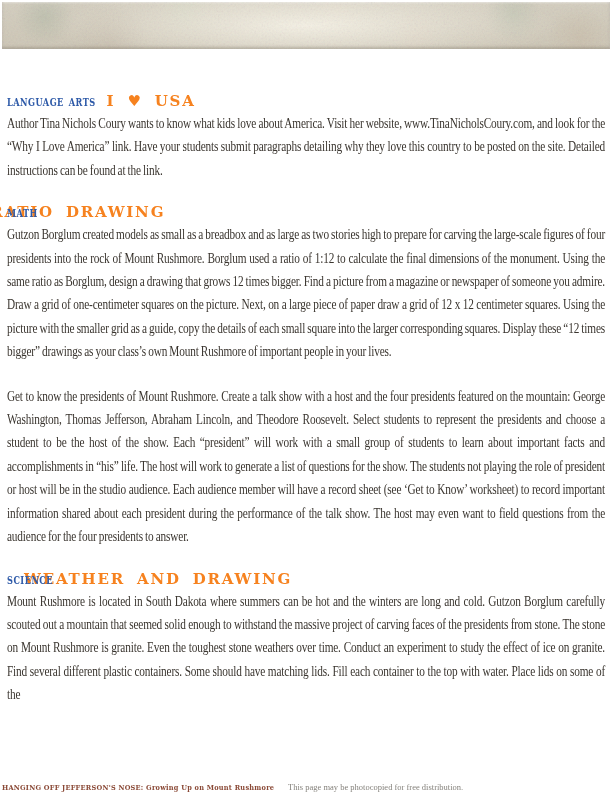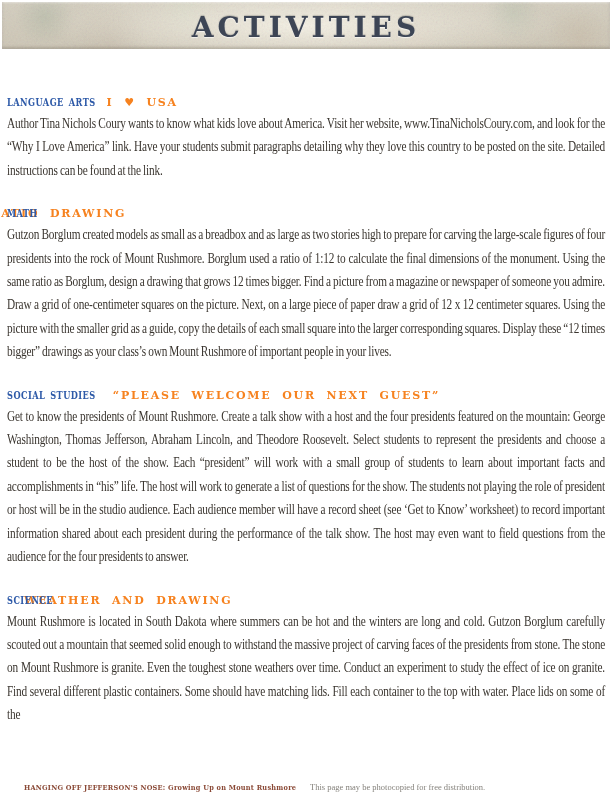--- a/index.html
+++ b/index.html
@@ -56,21 +56,21 @@
     font-size: 10.5px;
     letter-spacing: 0.6px;
     word-spacing: 2px;
     color: #2e5aa8;
     vertical-align: baseline;
   }
   .sec-title {
     display: inline-block;
     font-family: "DejaVu Serif", serif;
     font-weight: bold;
-    font-size: 11px;
+    font-size: 15px;
     letter-spacing: 1.8px;
     word-spacing: 5px;
     color: #f6821f;
     vertical-align: baseline;
   }
   .la-gap     { margin-left: -14px; }
   .math-gap   { margin-left: -56px; }
   .ss-gap     { margin-left: -8px;  }
   .sci-gap    { margin-left: -42px; }
 
@@ -85,21 +85,21 @@
     letter-spacing: -0.2px;
     word-spacing: -0.6px;
     text-align: justify;
     color: #3a352f;
   }
   .cutoff { text-align-last: justify; }
 
   
   .footer {
     position: absolute;
-    left: 24px; bottom: 4px;
+    left: 2px; bottom: 4px;
     white-space: nowrap;
     height: 12px;
     margin-top: 32px;
   }
   .footer-book {
     display: inline-block;
     transform: scaleX(0.82);
     transform-origin: left bottom;
     font-family: "DejaVu Serif", serif;
     font-weight: bold;
@@ -123,43 +123,39 @@
 <div class="page">
 
   <div class="banner">
     <svg class="grain" xmlns="http://www.w3.org/2000/svg">
       <filter id="grainf">
         <feTurbulence type="fractalNoise" baseFrequency="0.55" numOctaves="3" stitchTiles="stitch"></feTurbulence>
         <feColorMatrix type="saturate" values="0.4"></feColorMatrix>
       </filter>
       <rect width="100%" height="100%" filter="url(#grainf)"></rect>
     </svg>
-    <div class="banner-title">ACTIVITIES</div>
   </div>
 
   <div class="content">
 
     <div class="section first">
       <div class="sec-head">
         <span class="sec-label">LANGUAGE ARTS</span><span class="sec-title la-gap">I ♥ USA</span>
       </div>
       <p class="body-text">Author Tina Nichols Coury wants to know what kids love about America. Visit her website, www.TinaNicholsCoury.com, and look for the “Why I Love America” link. Have your students submit paragraphs detailing why they love this country to be posted on the site. Detailed instructions can be found at the link.</p>
     </div>
 
     <div class="section">
       <div class="sec-head">
         <span class="sec-label">MATH</span><span class="sec-title math-gap">RATIO DRAWING</span>
       </div>
       <p class="body-text">Gutzon Borglum created models as small as a breadbox and as large as two stories high to prepare for carving the large-scale figures of four presidents into the rock of Mount Rushmore. Borglum used a ratio of 1:12 to calculate the final dimensions of the monument. Using the same ratio as Borglum, design a drawing that grows 12 times bigger. Find a picture from a magazine or newspaper of someone you admire. Draw a grid of one-centimeter squares on the picture. Next, on a large piece of paper draw a grid of 12 x 12 centimeter squares. Using the picture with the smaller grid as a guide, copy the details of each small square into the larger corresponding squares. Display these “12 times bigger” drawings as your class’s own Mount Rushmore of important people in your lives.</p>
     </div>
 
     <div class="section">
-      <div class="sec-head">
-        <span class="sec-label">SOCIAL STUDIES</span><span class="sec-title ss-gap">“PLEASE WELCOME OUR NEXT GUEST”</span>
-      </div>
       <p class="body-text">Get to know the presidents of Mount Rushmore. Create a talk show with a host and the four presidents featured on the mountain: George Washington, Thomas Jefferson, Abraham Lincoln, and Theodore Roosevelt. Select students to represent the presidents and choose a student to be the host of the show. Each “president” will work with a small group of students to learn about important facts and accomplishments in “his” life. The host will work to generate a list of questions for the show. The students not playing the role of president or host will be in the studio audience. Each audience member will have a record sheet (see ‘Get to Know’ worksheet) to record important information shared about each president during the performance of the talk show. The host may even want to field questions from the audience for the four presidents to answer.</p>
     </div>
 
     <div class="section">
       <div class="sec-head">
         <span class="sec-label">SCIENCE</span><span class="sec-title sci-gap">WEATHER AND DRAWING</span>
       </div>
       <p class="body-text cutoff">Mount Rushmore is located in South Dakota where summers can be hot and the winters are long and cold. Gutzon Borglum carefully scouted out a mountain that seemed solid enough to withstand the massive project of carving faces of the presidents from stone. The stone on Mount Rushmore is granite. Even the toughest stone weathers over time. Conduct an experiment to study the effect of ice on granite. Find several different plastic containers. Some should have matching lids. Fill each container to the top with water. Place lids on some of the</p>
     </div>
 

